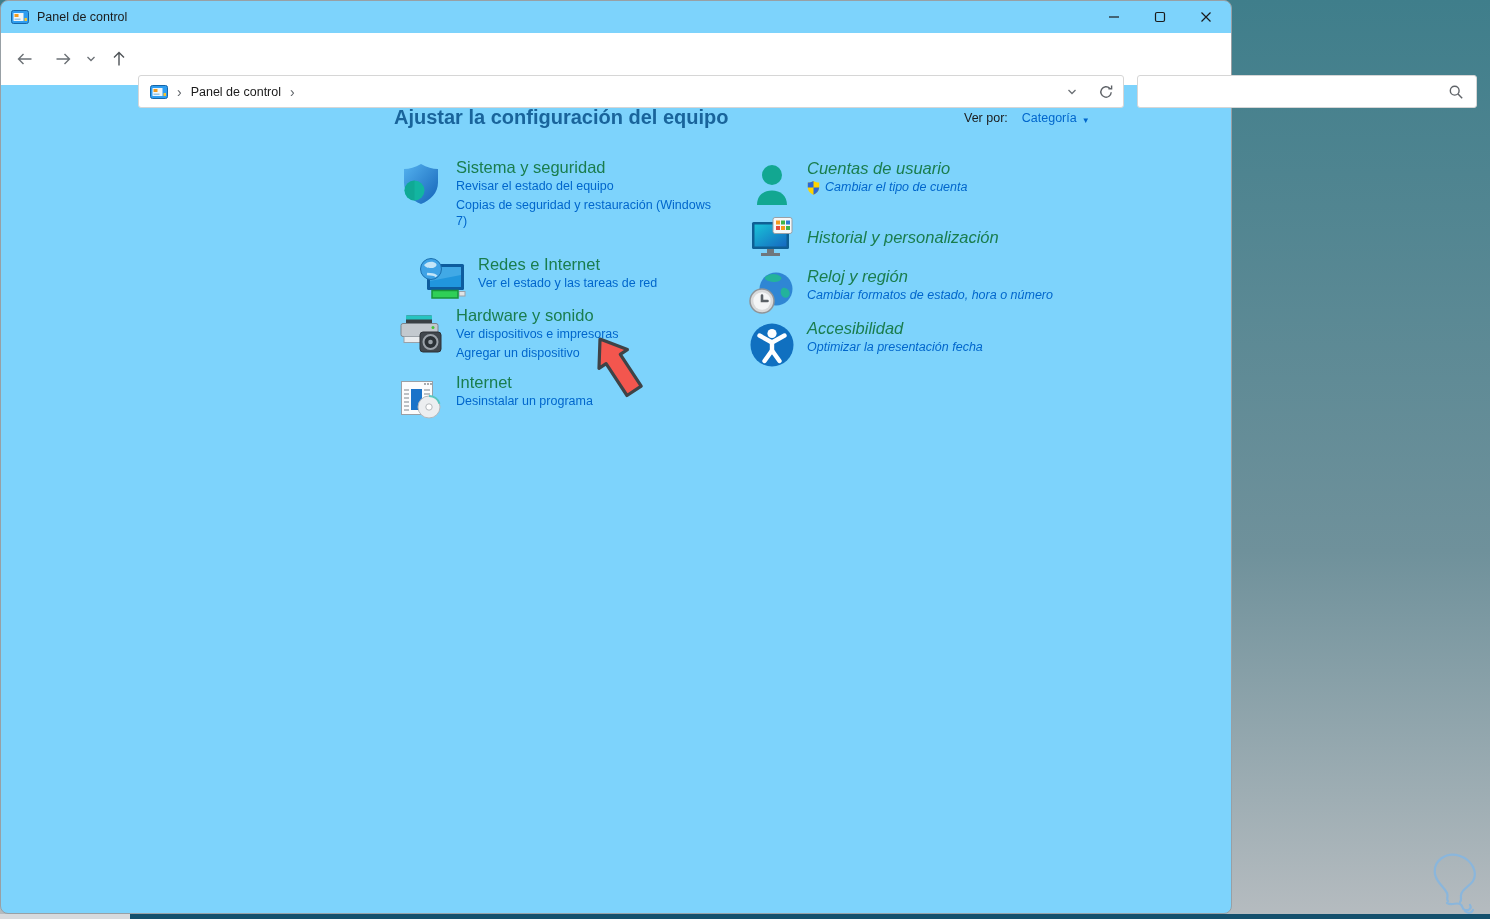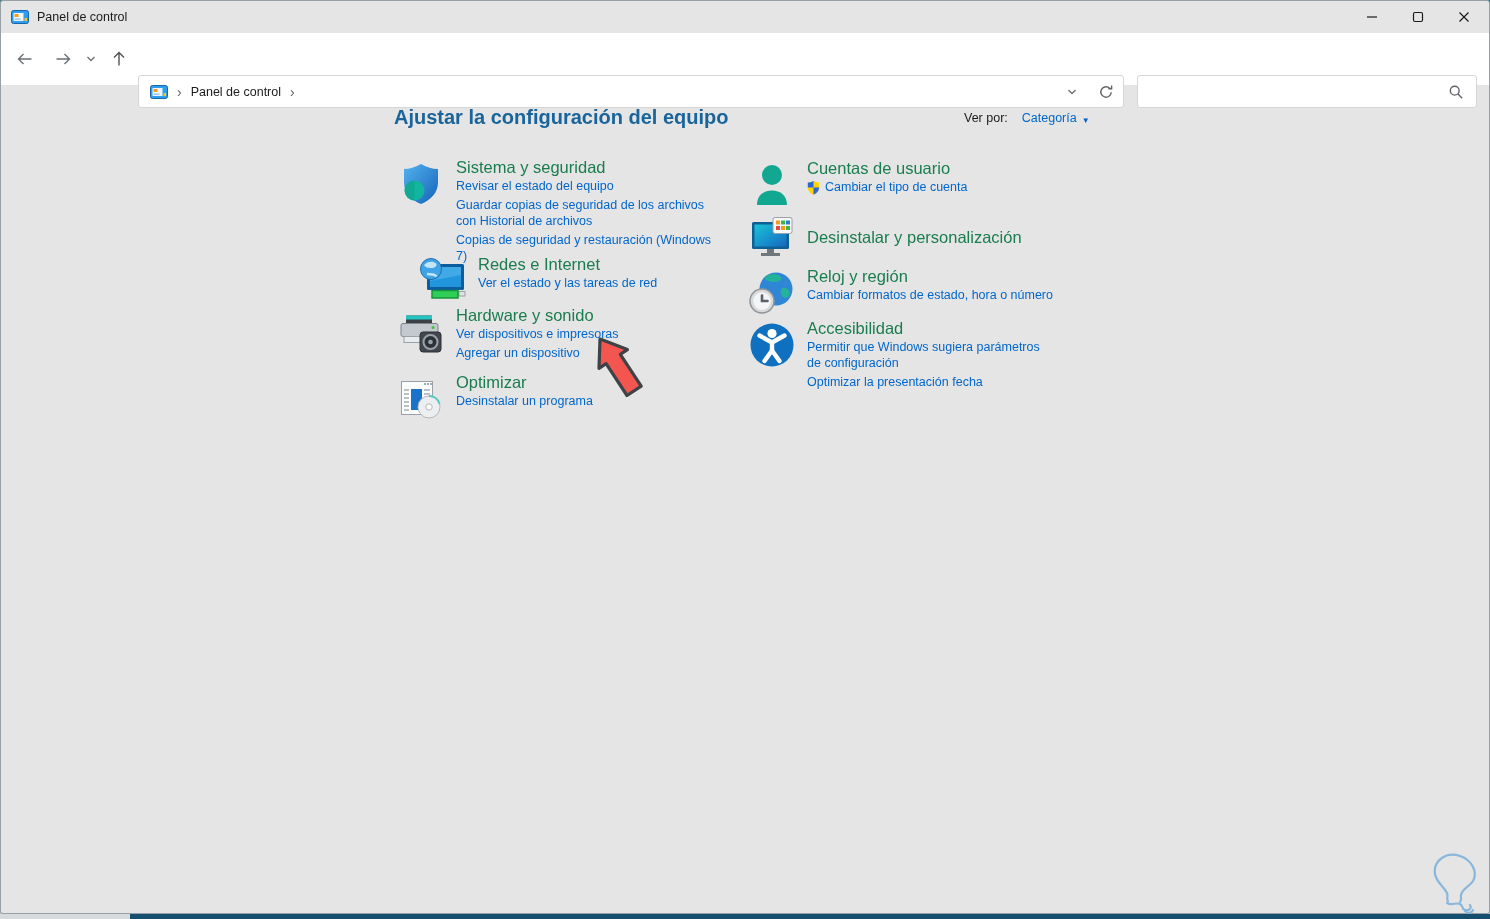--- a/index.html
+++ b/index.html
@@ -3,22 +3,22 @@
 <meta charset="utf-8">
 <style>
   * { margin:0; padding:0; box-sizing:border-box; }
   html,body { width:1490px; height:919px; overflow:hidden; }
   body {
     font-family:"Liberation Sans","DejaVu Sans",sans-serif;
     background:linear-gradient(#3f7e8b,#6f919b 60%,#b6bcc0);
     position:relative;
   }
   .window {
-    position:absolute; left:0; top:0; width:1490px; height:914px;
-    background:#e5e5e5; border:1px solid #98a0a5; border-radius:3px;
+    position:absolute; left:0; top:0; width:1232px; height:914px;
+    background:#7dd3fc; border:1px solid #98a0a5; border-radius:8px;
   }
   
   .titlebar { position:absolute; left:0; top:0; right:0; height:32px; display:flex; align-items:center; }
   .titlebar .app-icon { margin-left:10px; width:18px; height:14px; display:inline-flex; }
   .titlebar .title { margin-left:8px; font-size:12.5px; color:#1b1b1b; }
   .win-controls { position:absolute; right:2px; top:0; height:32px; display:flex; }
   .win-btn { width:46px; height:32px; display:flex; align-items:center; justify-content:center; color:#1b1b1b; }
   
   .toolbar { position:absolute; left:0; top:32px; right:0; height:52px; background:#fff; }
   .nav-btn { position:absolute; top:10px; width:32px; height:32px; display:flex; align-items:center; justify-content:center; }
@@ -44,21 +44,21 @@
   .viewby .vb-value { margin-left:14px; color:#0066cc; display:flex; align-items:flex-end; gap:5px; }
   .viewby .vb-caret { font-size:8px; line-height:1; color:#0066cc; }
   .category { position:absolute; display:flex; gap:12px; }
   .cat-icon { width:46px; height:46px; flex:none; margin-top:4px; }
   .category.no-links { align-items:center; }
   .category.no-links .cat-icon { margin-top:0; }
   .cat-title { font-size:16.5px; line-height:21px; color:#1a7d4e; text-decoration:none; display:block; }
   .cat-links { display:flex; flex-direction:column; gap:3px; }
   .cat-link { font-size:12.5px; line-height:16px; color:#0066cc; text-decoration:none; display:flex; align-items:flex-start; gap:5px; }
   .col-left .cat-text { width:262px; }
-  .col-right .cat-text { width:248px; }
+  .col-right .cat-text { width:248px;font-style:italic; }
   .uac { flex:none; margin-top:1px; }
   
   .red-arrow { position:absolute; left:593px; top:333px; }
   .bulb { position:absolute; left:1428px; top:852px; }
   
   .strip-dark { position:absolute; left:0; bottom:0; width:1490px; height:5px; background:#14506d; }
   .strip-light { position:absolute; left:0; bottom:0; width:130px; height:5px; background:#d7dadd; }
 </style>
 </head>
 <body>
@@ -177,23 +177,20 @@
     <circle cx="16.5" cy="29.5" r="10" fill="#12b5a0"></circle>
     <path d="M16.5 19.5a10 10 0 0 0 0 20z" fill="#0e9e8c" opacity=".55"></path>
           </svg></div>
         <div class="cat-text">
           <a class="cat-title" href="#">Sistema y seguridad</a>
           <div class="cat-links">
             <a class="cat-link" href="#">
               <span>Revisar el estado del equipo</span>
             </a>
             <a class="cat-link" href="#">
-              <span>Guardar copias de seguridad de los archivos con Historial de archivos</span>
-            </a>
-            <a class="cat-link" href="#">
               <span>Copias de seguridad y restauración (Windows 7)</span>
             </a>
           </div>
         </div>
       </div>
       <div class="category" style="left: 419px; top: 253px;">
         <div class="cat-icon"><svg width="46" height="46" viewBox="0 0 46 46">
     <rect x="7" y="6" width="37" height="26" rx="1.5" fill="#0d5c9e"></rect>
     <rect x="10" y="9" width="31" height="20" fill="#2196dd"></rect>
     <path d="M10 9h31v8l-31 6z" fill="#41a9e6"></path>
@@ -244,21 +241,21 @@
     <g stroke="#a8adb2" stroke-width="1.4">
       <path d="M6 14h5M6 18h5M6 22h5M6 26h5M6 30h5M6 34h5"></path>
       <path d="M26 14h6M26 18h6"></path>
     </g>
     <rect x="13" y="13" width="11" height="21" fill="#1a73c9"></rect>
     <circle cx="31" cy="31" r="11" fill="#eceef0" stroke="#b4b8bc"></circle>
     <path d="M31 20a11 11 0 0 1 10.5 7.7" fill="none" stroke="#58c7c0" stroke-width="2"></path>
     <circle cx="31" cy="31" r="3.2" fill="#fff" stroke="#b4b8bc"></circle>
           </svg></div>
         <div class="cat-text">
-          <a class="cat-title" href="#">Optimizar</a>
+          <a class="cat-title" href="#">Internet</a>
           <div class="cat-links">
             <a class="cat-link" href="#">
               <span>Desinstalar un programa</span>
             </a>
           </div>
         </div>
       </div>
     </div>
   <div id="col-right" class="col-right">
       <div class="category" style="left: 748px; top: 157px;">
@@ -294,21 +291,21 @@
     <rect x="12" y="39" width="19" height="3" fill="#6f767c"></rect>
     <rect x="24" y="3.5" width="19" height="16" rx="2" fill="#f6f8f9" stroke="#9aa0a6"></rect>
     <rect x="27" y="6.5" width="4" height="4" fill="#f29b1d"></rect>
             <rect x="32" y="6.5" width="4" height="4" fill="#3eb449"></rect>
             <rect x="37" y="6.5" width="4" height="4" fill="#2b7cd3"></rect>
     <rect x="27" y="12" width="4" height="4" fill="#e14b3c"></rect>
             <rect x="32" y="12" width="4" height="4" fill="#f29b1d"></rect>
             <rect x="37" y="12" width="4" height="4" fill="#3eb449"></rect>
           </svg></div>
         <div class="cat-text">
-          <a class="cat-title" href="#">Desinstalar y personalización</a>
+          <a class="cat-title" href="#">Historial y personalización</a>
         </div>
       </div>
       <div class="category" style="left: 748px; top: 265px;">
         <div class="cat-icon"><svg width="46" height="46" viewBox="0 0 46 46">
     <circle cx="27" cy="19" r="16.5" fill="#2f86d4"></circle>
     <path d="M16 7c5-4 12-4 16 0 2 2-2 5-6 5s-12-2-10-5z" fill="#23b39b"></path>
     <path d="M36 18c4 1 6 5 4 8s-7 2-8-2 1-7 4-6z" fill="#23b39b"></path>
     <path d="M22 24c3 2 3 6 0 8s-7-1-6-4 3-6 6-4z" fill="#1f9a86"></path>
     <circle cx="13" cy="31" r="12" fill="#d9dadb" stroke="#8f9498" stroke-width="1.5"></circle>
     <circle cx="13" cy="31" r="8.7" fill="#f4f5f6"></circle>
@@ -330,23 +327,20 @@
     <g stroke="#fff" stroke-width="4.4" stroke-linecap="round" stroke-linejoin="round" fill="none">
       <path d="M10.5 13.5L23 20.5l12.5-7"></path>
       <path d="M23 20v8.5"></path>
       <path d="M23 28.5L15.5 39M23 28.5L30.5 39"></path>
     </g>
           </svg></div>
         <div class="cat-text">
           <a class="cat-title" href="#">Accesibilidad</a>
           <div class="cat-links">
             <a class="cat-link" href="#">
-              <span>Permitir que Windows sugiera parámetros de configuración</span>
-            </a>
-            <a class="cat-link" href="#">
               <span>Optimizar la presentación fecha</span>
             </a>
           </div>
         </div>
       </div>
     </div>
 
   <div class="red-arrow">
     <svg width="56" height="66" viewBox="0 0 56 66">
       <polygon points="6,5 33.4,15.6 26.3,20.3 47.2,52.1 33,61.5 12.1,29.7 5,34.4" fill="#f3564e" stroke="#3e4347" stroke-width="3.2" stroke-linejoin="round"></polygon>

